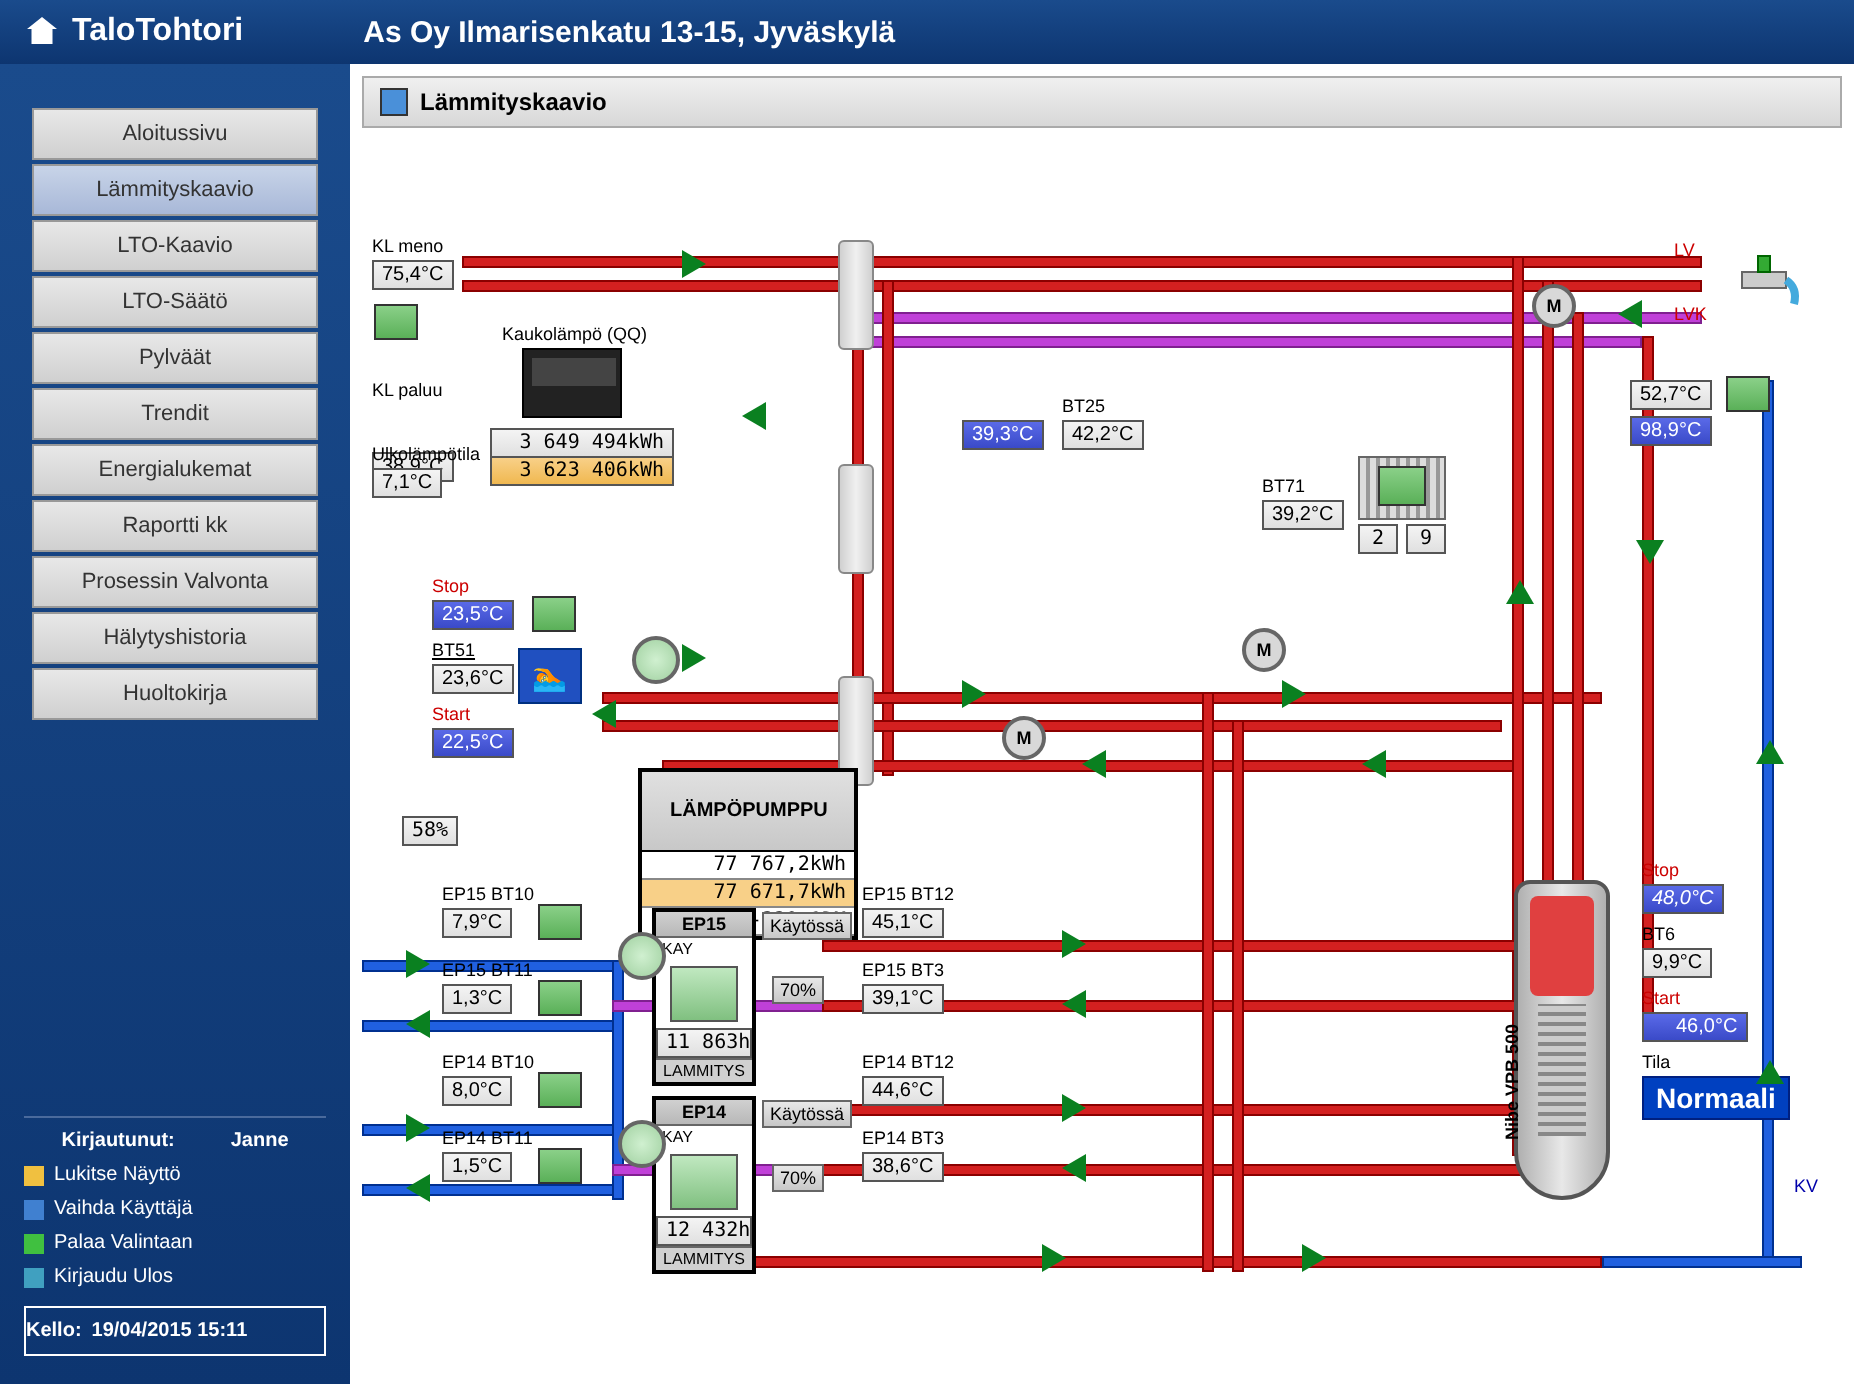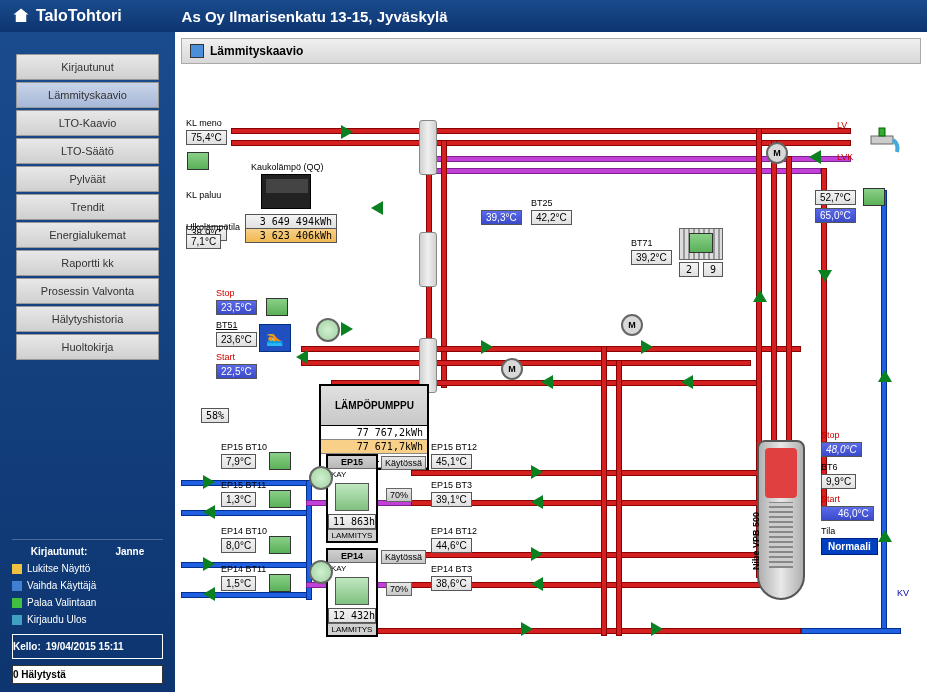--- a/index.html
+++ b/index.html
@@ -43,21 +43,21 @@
 .pump { position:absolute; width:24px; height:24px; border-radius:50%; background:radial-gradient(#d0f0d0,#a0d0a0); border:2px solid #666; }
 .valve-m { position:absolute; width:22px; height:22px; border-radius:50%; background:#d8d8d8; border:2px solid #666; display:flex; align-items:center; justify-content:center; font-size:9px; font-weight:bold; }
 .hx { position:absolute; width:18px; height:55px; background:linear-gradient(90deg,#d0d0d0,#f0f0f0,#d0d0d0); border:1px solid #888; border-radius:3px; }
 .radiator { position:absolute; width:44px; height:32px; background:repeating-linear-gradient(90deg,#ddd 0,#ddd 3px,#999 3px,#999 5px); border:1px solid #666; }
 .tank { position:absolute; width:48px; height:160px; background:linear-gradient(90deg,#b0b0b0,#e8e8e8,#b0b0b0); border:2px solid #555; border-radius:8px 8px 24px 24px; }
 .tank::before { content:""; position:absolute; top:6px; left:6px; right:6px; height:50px; background:#e04040; border-radius:4px; }
 .tank::after { content:""; position:absolute; top:60px; left:10px; right:10px; bottom:30px; background:repeating-linear-gradient(0deg,#888 0,#888 2px,#ccc 2px,#ccc 5px); }
 .tank-label { position:absolute; font-size:9px; transform:rotate(-90deg); transform-origin:left top; font-weight:bold; }
 .faucet { position:absolute; width:36px; height:30px; }
 .swim { position:absolute; width:32px; height:28px; background:#2050c0; border:1px solid #003080; display:flex; align-items:center; justify-content:center; color:#fff; font-size:14px; }
-.status-box { position:absolute; background:#0040c0; color:#fff; font-size:10px; font-weight:bold; padding:2px 6px; border:1px solid #002080; }
+.status-box { position:absolute; background:#0040c0; color:#fff; font-size:14px; font-weight:bold; padding:2px 6px; border:1px solid #002080; }
 .hp-box { position:absolute; border:2px solid #000; background:#fff; }
 .hp-title { background:linear-gradient(#e0e0e0,#c8c8c8); text-align:center; font-size:10px; font-weight:bold; padding:14px; border-bottom:1px solid #000; }
 .hp-row { font-family:monospace; font-size:10px; padding:1px 4px; border-bottom:1px solid #888; text-align:right; }
 .ep-box { position:absolute; border:2px solid #000; background:#fff; width:52px; }
 .ep-title { background:linear-gradient(#d0d0d0,#b8b8b8); font-size:9px; font-weight:bold; text-align:center; padding:1px; border-bottom:1px solid #666; }
 .ep-chart { width:34px; height:28px; margin:3px auto; background:linear-gradient(#c0e8c0,#80c080); border:1px solid #555; }
 .ep-footer { background:#d0d0d0; font-size:8px; text-align:center; padding:1px; border-top:1px solid #666; }
 .btn-small { position:absolute; background:linear-gradient(#e8e8e8,#c8c8c8); border:1px solid #666; font-size:9px; padding:1px 3px; }
 </style>
 </head>
@@ -68,21 +68,21 @@
     <svg class="logo-icon" viewBox="0 0 24 24">
         <path fill="#fff" d="M12 2 2 10h3v10h14V10h3L12 2z"></path>
       </svg>
     <span>TaloTohtori</span>
   </div>
   <div class="title">As Oy Ilmarisenkatu 13-15, Jyväskylä</div>
 </div>
 
 <div class="sidebar">
   <div id="nav-container">
-      <div class="nav-item">Kirjautunut</div>
+      <div class="nav-item">Aloitussivu</div>
       <div class="nav-item active">Lämmityskaavio</div>
       <div class="nav-item">LTO-Kaavio</div>
       <div class="nav-item">LTO-Säätö</div>
       <div class="nav-item">Pylväät</div>
       <div class="nav-item">Trendit</div>
       <div class="nav-item">Energialukemat</div>
       <div class="nav-item">Raportti kk</div>
       <div class="nav-item">Prosessin Valvonta</div>
       <div class="nav-item">Hälytyshistoria</div>
       <div class="nav-item">Huoltokirja</div>
@@ -105,21 +105,20 @@
         <span>Palaa Valintaan</span>
       </div>
     <div>
         <span class="user-icon" style="background:#40a0c0"></span>
         <span>Kirjaudu Ulos</span>
       </div>
     <div class="clock-box">
       <div>Kello:</div>
       <div>19/04/2015 15:11</div>
     </div>
-    <div class="alarm-box">0 Hälytystä</div>
   </div>
 </div>
 
 <div class="main">
   <div class="panel-header">
     <span class="monitor-icon"></span>
     <span>Lämmityskaavio</span>
   </div>
 
   <div class="diagram">
@@ -199,21 +198,21 @@
     <div class="lbl red" style="left:656px;top:82px;">LVK</div>
     <div class="faucet" style="left:688px;top:56px;">
       <svg viewBox="0 0 36 30">
           <rect x="2" y="10" width="22" height="8" fill="#ccc" stroke="#666"></rect>
           <rect x="10" y="2" width="6" height="8" fill="#3a3" stroke="#060"></rect>
           <path d="M24 14 Q30 18 28 26" stroke="#4ad" stroke-width="4" fill="none"></path>
         </svg>
     </div>
     <div class="val" style="left:634px;top:120px;"><span class="deg">52,7</span></div>
     <div class="chart-icon" style="left:682px;top:118px;"></div>
-    <div class="val blue" style="left:634px;top:138px;"><span class="deg">65,0</span></div>
+    <div class="val blue" style="left:634px;top:138px;"><span class="deg">98,9</span></div>
 
     <div class="tank" style="left:576px;top:370px;"></div>
     <div class="tank-label" style="left:570px;top:500px;">Nibe VPB 500</div>
     <div class="lbl red" style="left:640px;top:360px;">Stop</div>
     <div class="val blue" style="left:640px;top:372px;font-style:italic;"><span class="deg">48,0</span></div>
     <div class="lbl" style="left:640px;top:392px;">BT6</div>
     <div class="val" style="left:640px;top:404px;"><span class="deg">9,9</span></div>
     <div class="lbl red" style="left:640px;top:424px;">Start</div>
     <div class="val blue" style="left:640px;top:436px;padding-left:16px;"><span class="deg">46,0</span></div>
     <div class="lbl" style="left:640px;top:456px;">Tila</div>

